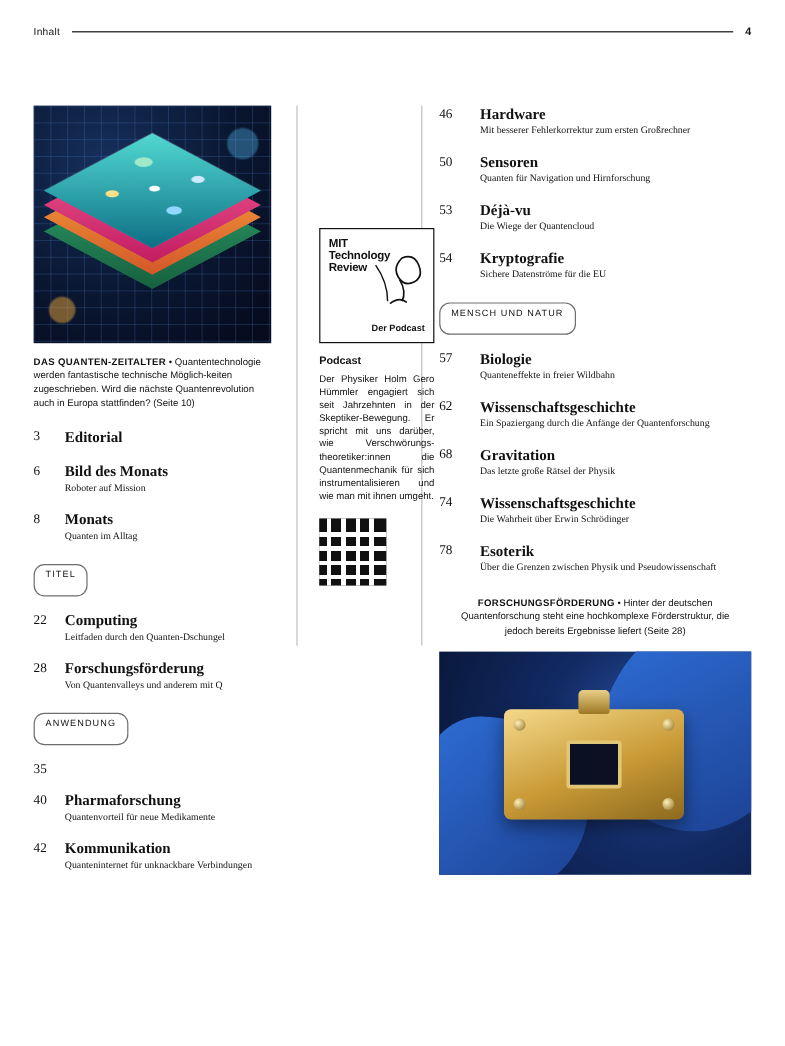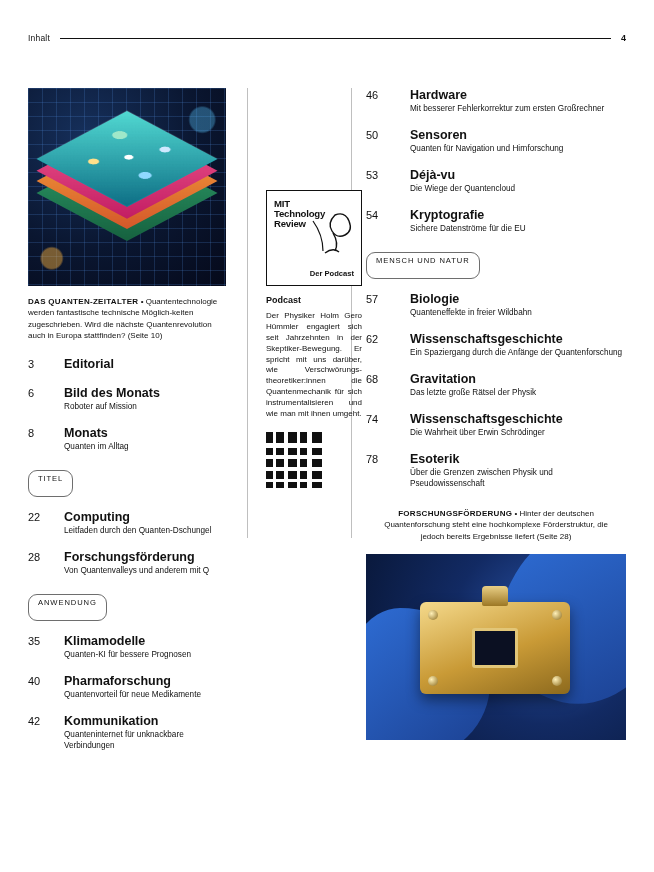--- a/index.html
+++ b/index.html
@@ -11,21 +11,21 @@
     font-family: "Liberation Sans", sans-serif;
     color: #111111;
     position: relative;
     overflow: hidden;
   }
 
   
   .page-header {
     position: absolute;
     left: 28px;
-    top: 30px;
+    top: 18px;
     width: 598px;
     height: 16px;
     display: flex;
     align-items: center;
     gap: 10px;
   }
   .page-header .kicker {
     font-size: 8.5px;
     letter-spacing: 0.2px;
     color: #111;
@@ -119,22 +119,23 @@
   }
   .caption .lead {
     font-weight: 700;
     letter-spacing: 0.3px;
   }
 
   
   .toc { margin-top: 16px; }
   .toc-entry {
     display: flex;
-    gap: 10px;
+    gap: 0;
     margin-bottom: 13px;
+    font-family: Liberation Serif, serif;
   }
   .toc-entry .num {
     width: 26px;
     flex: 0 0 26px;
     font-size: 11px;
     color: #111;
     padding-top: 1px;
   }
   .toc-entry .body { flex: 1; }
   .toc-entry .title {
@@ -351,24 +352,20 @@
     </div>
 
   </div>
 
   <div class="section-pill">ANWENDUNG</div>
 
   <div>
 
     <div class="toc-entry">
       <div class="num">35</div>
-      <div class="body">
-        <div class="title">Klimamodelle</div>
-        <div class="sub">Quanten-KI für bessere Prognosen</div>
-      </div>
     </div>
 
     <div class="toc-entry">
       <div class="num">40</div>
       <div class="body">
         <div class="title">Pharmaforschung</div>
         <div class="sub">Quantenvorteil für neue Medikamente</div>
       </div>
     </div>
 

